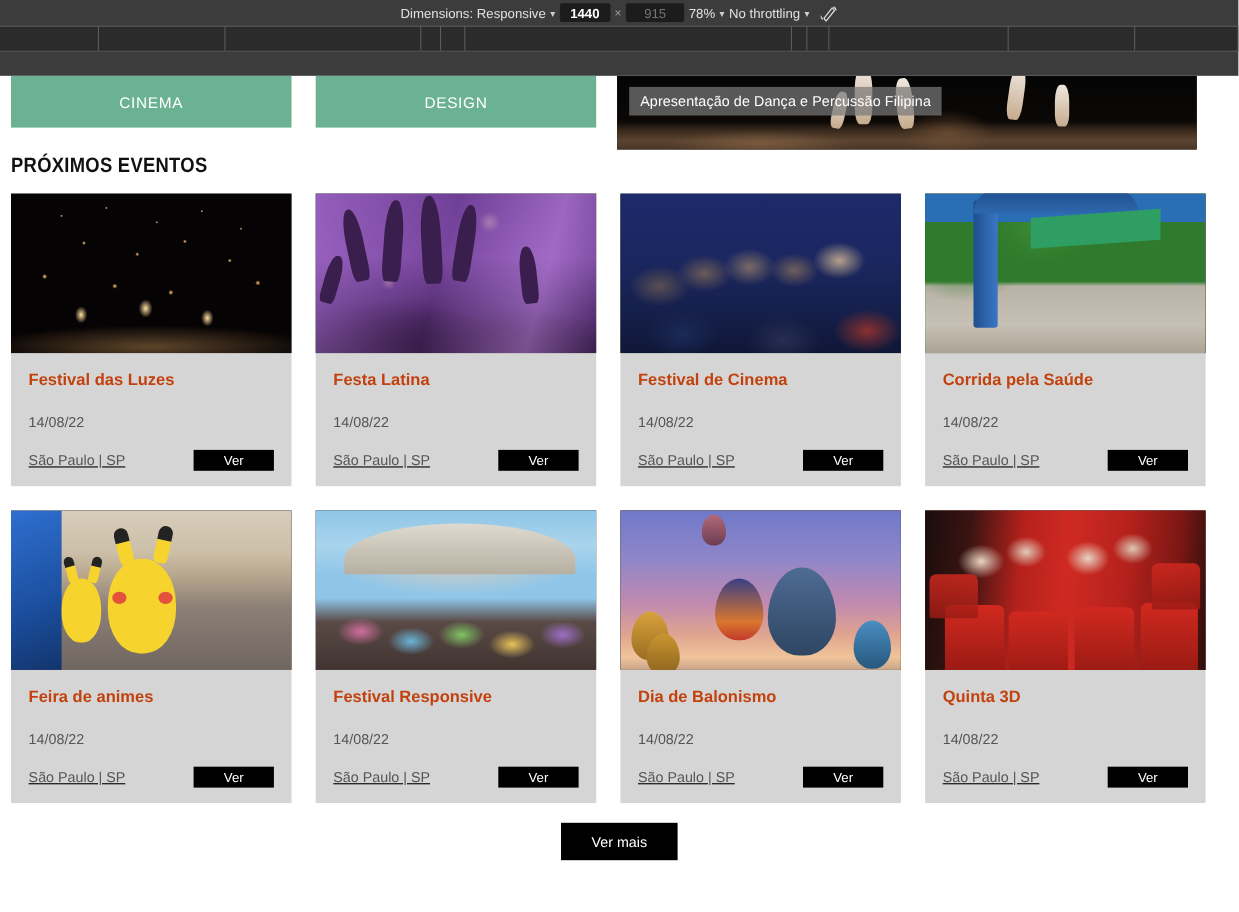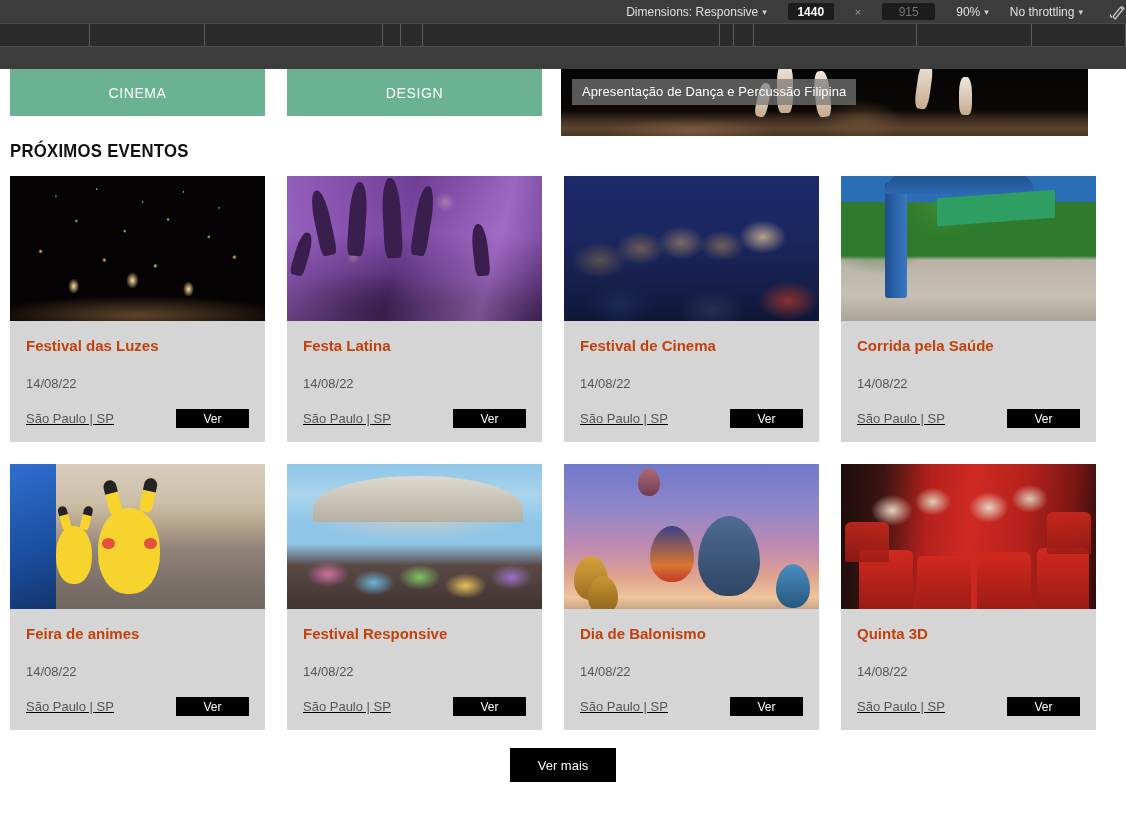--- a/index.html
+++ b/index.html
@@ -11,22 +11,22 @@
     background: #ffffff;
     font-family: "Liberation Sans", sans-serif;
   }
 
   
   .devtools-bar {
     height: 24px;
     background: #3c3c3c;
     display: flex;
     align-items: center;
-    justify-content: flex-end;
-    gap: 21px;
+    justify-content: center;
+    gap: 4px;
     color: #e8e8e8;
     font-size: 12px;
     border-bottom: 1px solid #4a4a4a;
   }
   .dt-item {
     display: flex;
     align-items: center;
     gap: 4px;
     white-space: nowrap;
     color: #e0e0e0;
@@ -383,21 +383,21 @@
 
 <div class="devtools-bar">
   <div class="dt-item">
     <span>Dimensions: Responsive</span>
     <span class="caret">▾</span>
   </div>
   <input class="dim-input" type="text" value="1440" style="">
   <span class="dim-x">×</span>
   <input class="dim-input placeholder-style" type="text" placeholder="915" style="">
   <div class="dt-item">
-    <span>90%</span>
+    <span>78%</span>
     <span class="caret">▾</span>
   </div>
   <div class="dt-item">
     <span>No throttling</span>
     <span class="caret">▾</span>
   </div>
   <span class="rotate-icon">
     <svg width="16" height="16" viewBox="0 0 16 16">
       <path d="M3.2 12.4 L10.6 3.2 q1.6 1.1 1.9 2.6 L5.1 15 q-1.6-1.1-1.9-2.6 Z" fill="none" stroke="#d8d8d8" stroke-width="1.2"></path>
       <path d="M11.8 2.2 q2.2 1.3 2.3 3.4" fill="none" stroke="#d8d8d8" stroke-width="1.2"></path>

